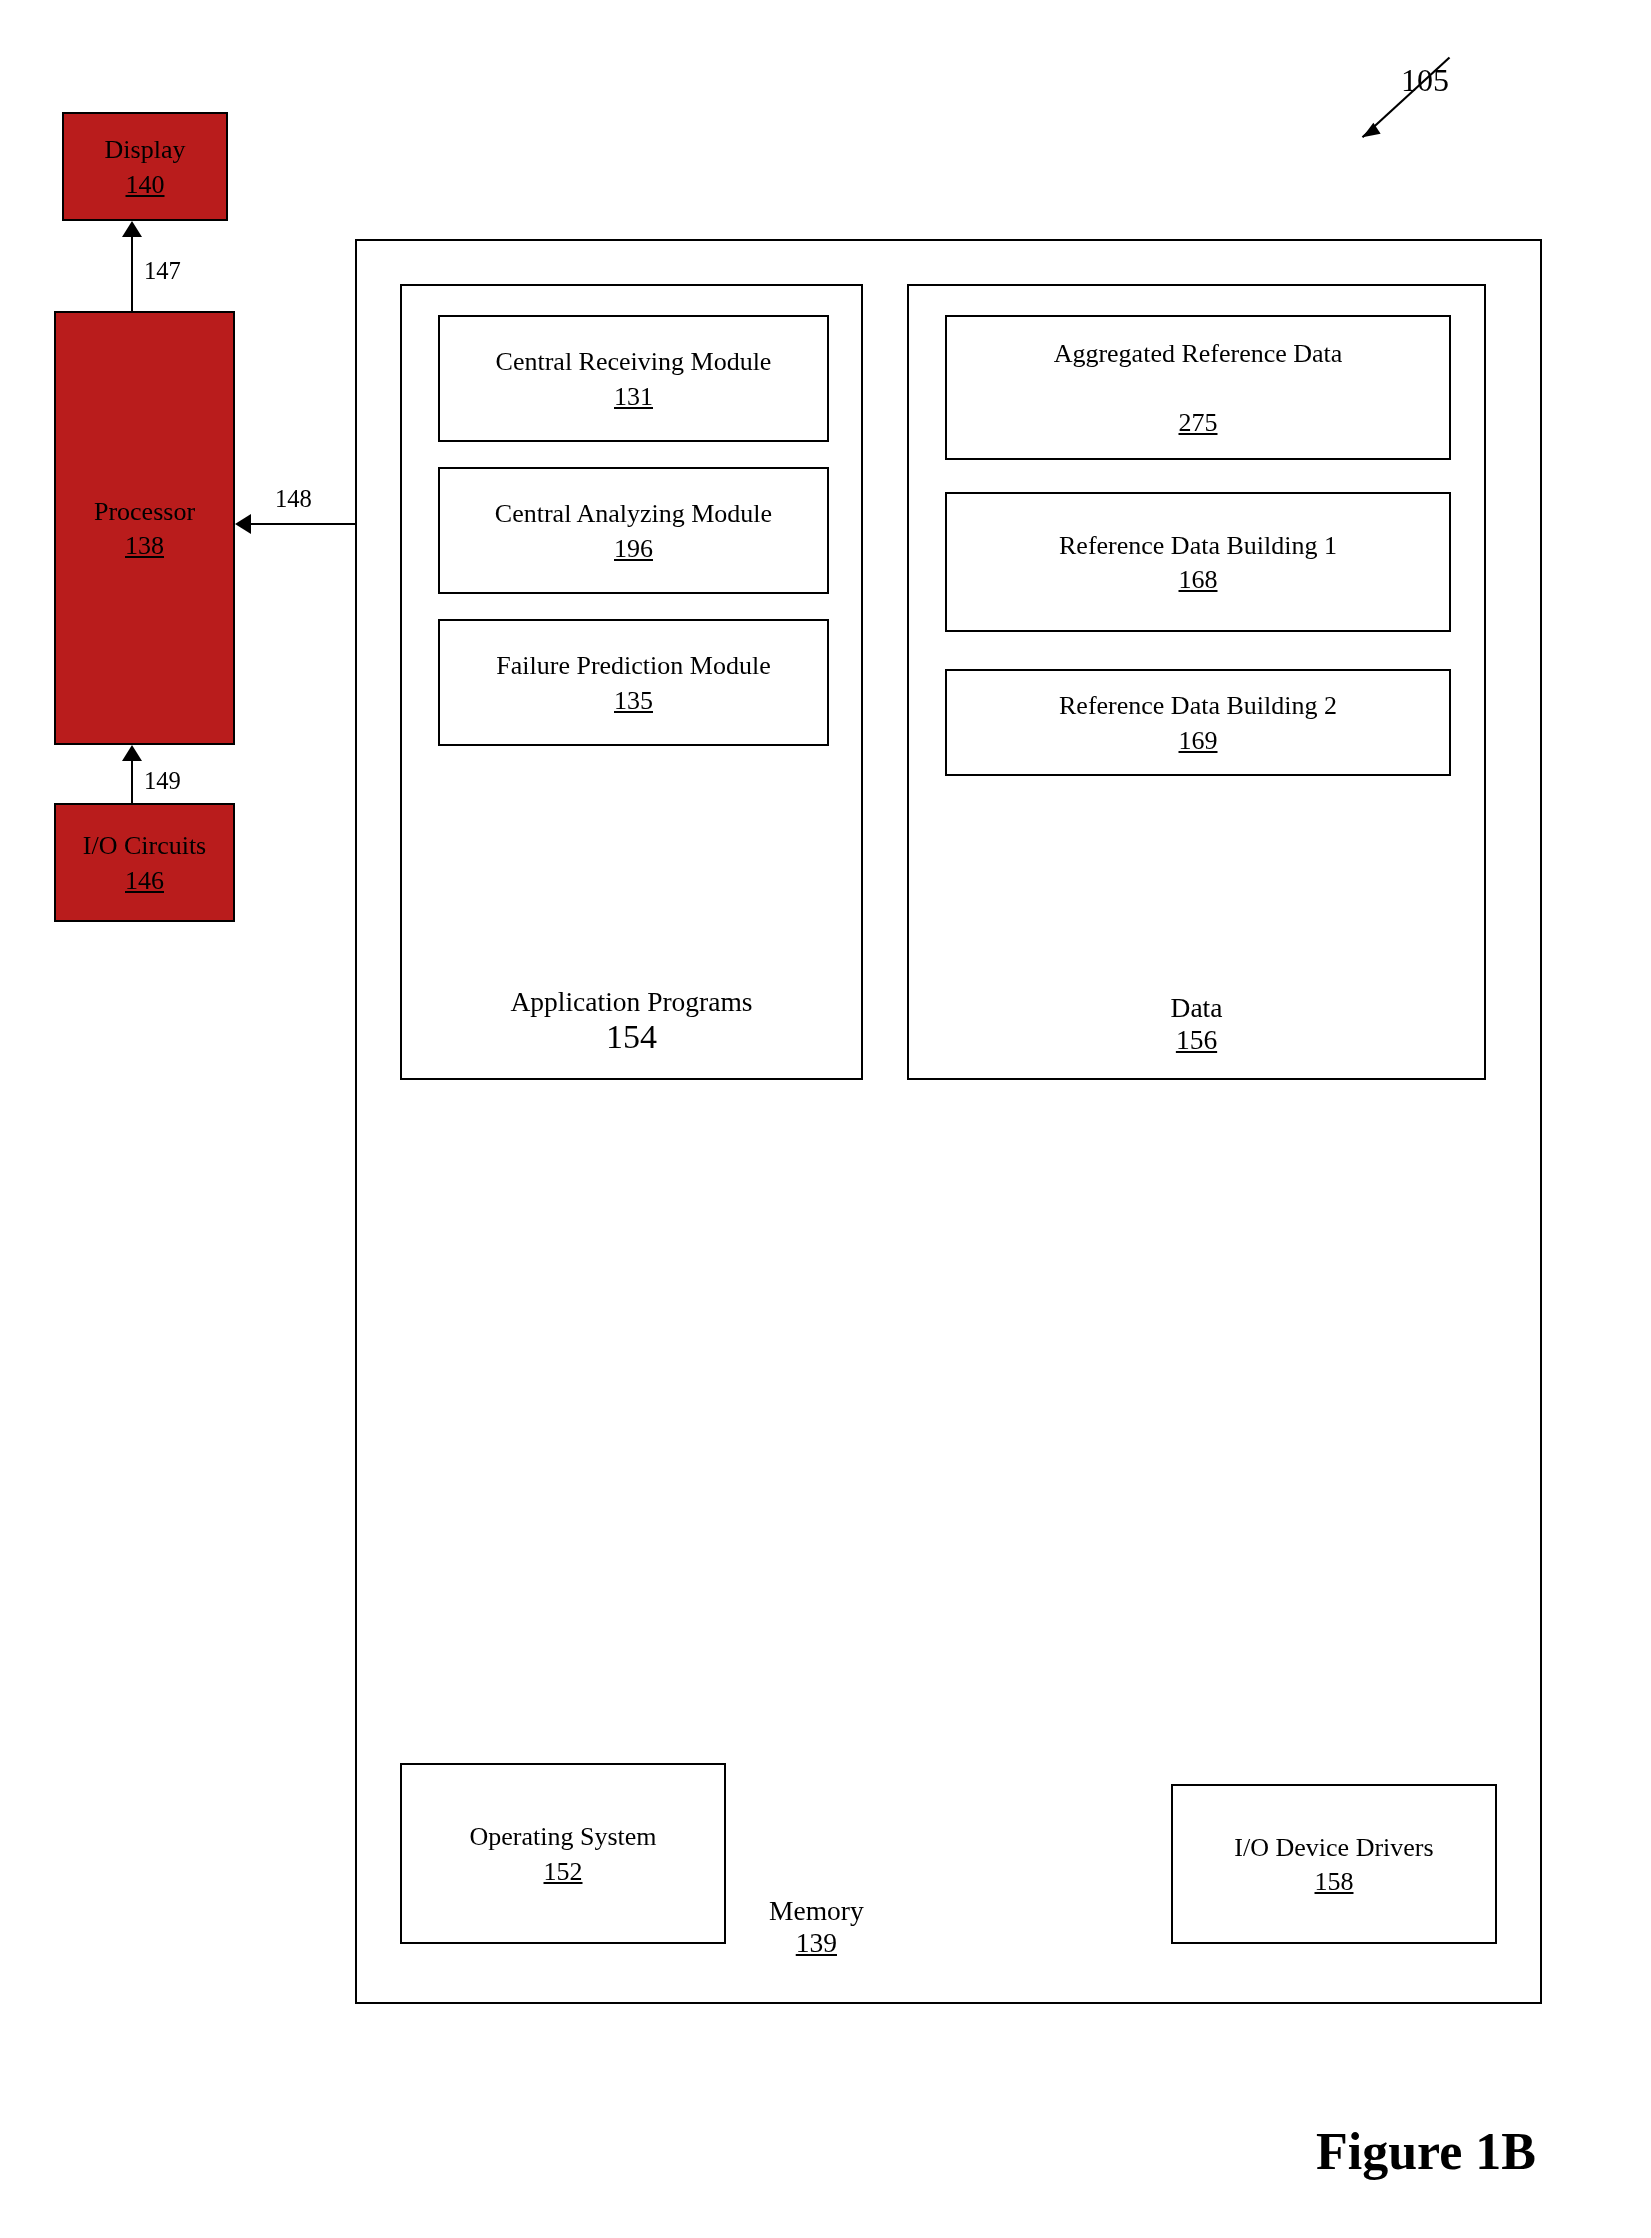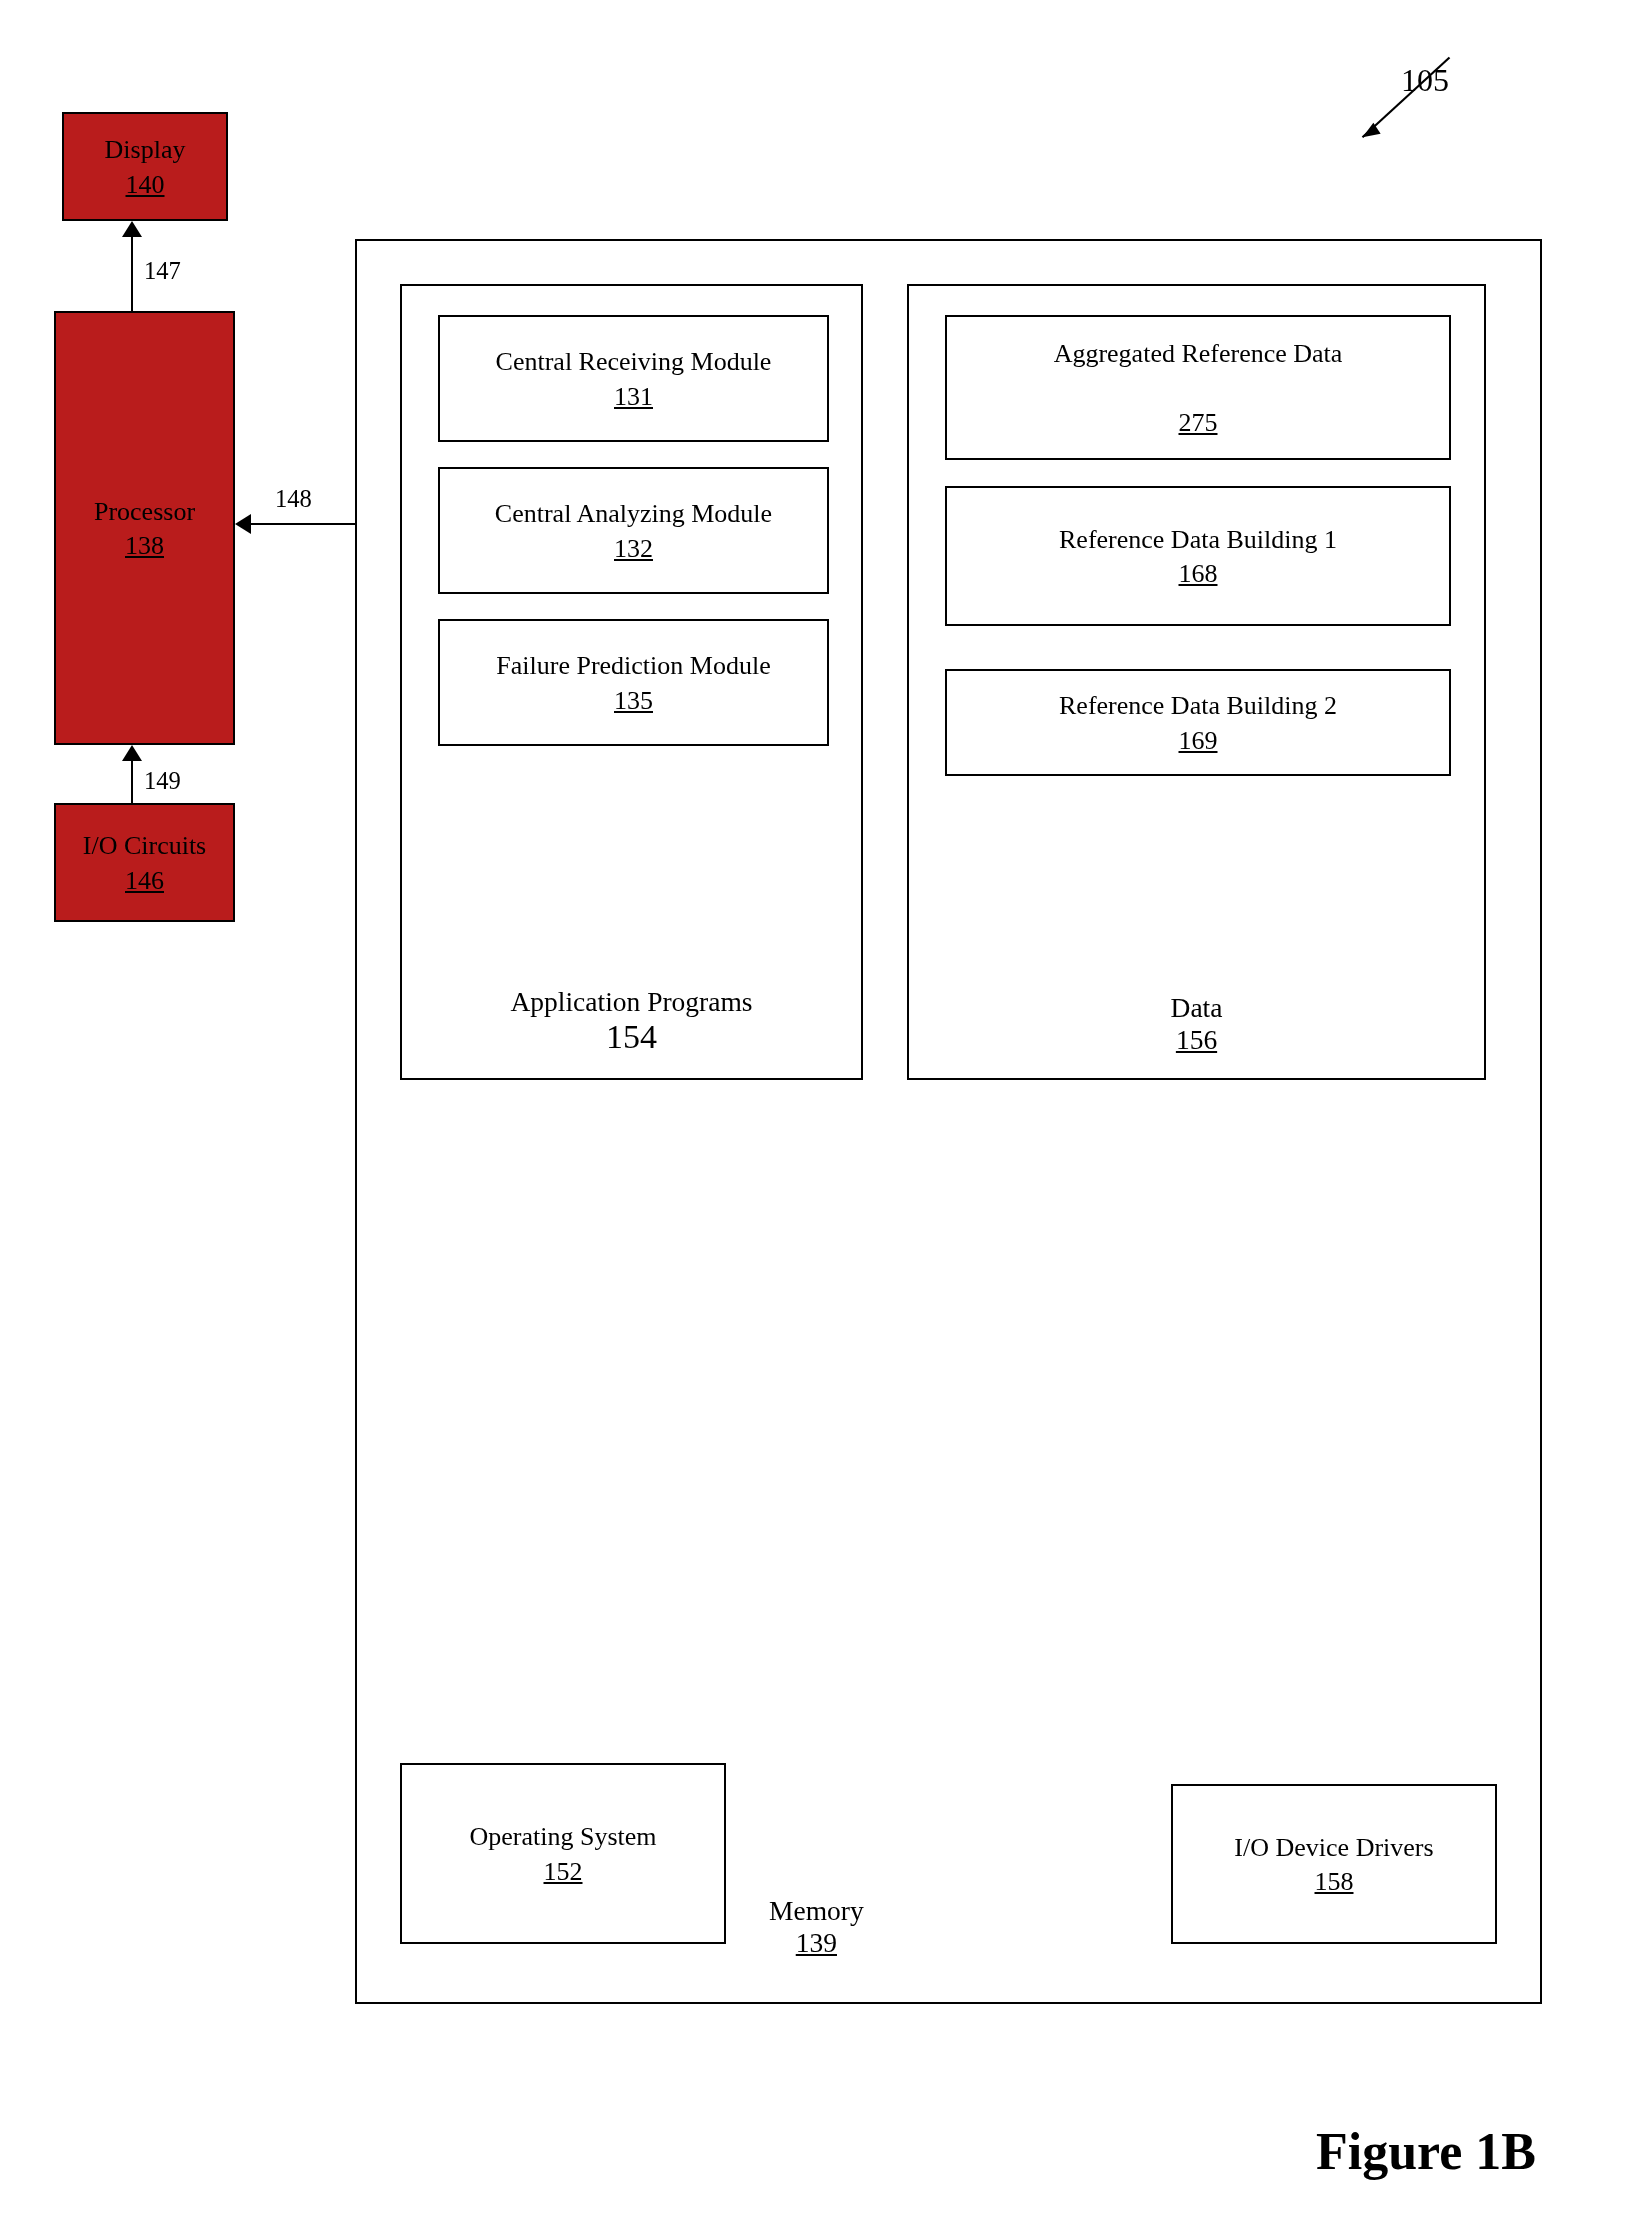--- a/index.html
+++ b/index.html
@@ -278,21 +278,21 @@
 
     <div class="app-programs-box">
 
       <div class="module-box" style="top:29px; height:127px;">
         <span class="box-label">Central Receiving Module</span>
         <span class="box-ref">131</span>
       </div>
 
       <div class="module-box" style="top:181px; height:127px;">
         <span class="box-label">Central Analyzing Module</span>
-        <span class="box-ref">132</span>
+        <span class="box-ref">196</span>
       </div>
 
       <div class="module-box" style="top:333px; height:127px;">
         <span class="box-label">Failure Prediction Module</span>
         <span class="box-ref">135</span>
       </div>
 
 
       <div class="app-programs-label">
         <div style="font-size:27.5px;">Application Programs</div>
@@ -300,21 +300,21 @@
       </div>
     </div>
 
     <div class="data-outer-box">
 
       <div class="ref-data-box" style="top:29px; height:145px;gap:34px;">
         <span class="box-label">Aggregated Reference Data</span>
         <span class="box-ref">275</span>
       </div>
 
-      <div class="ref-data-box" style="top:200px; height:140px;">
+      <div class="ref-data-box" style="top:206px; height:140px;">
         <span class="box-label">Reference Data Building 1</span>
         <span class="box-ref">168</span>
       </div>
 
       <div class="ref-data-box" style="top:383px; height:107px;text-align:right;">
         <span class="box-label">Reference Data Building 2</span>
         <span class="box-ref">169</span>
       </div>
 
       <div class="data-label">

